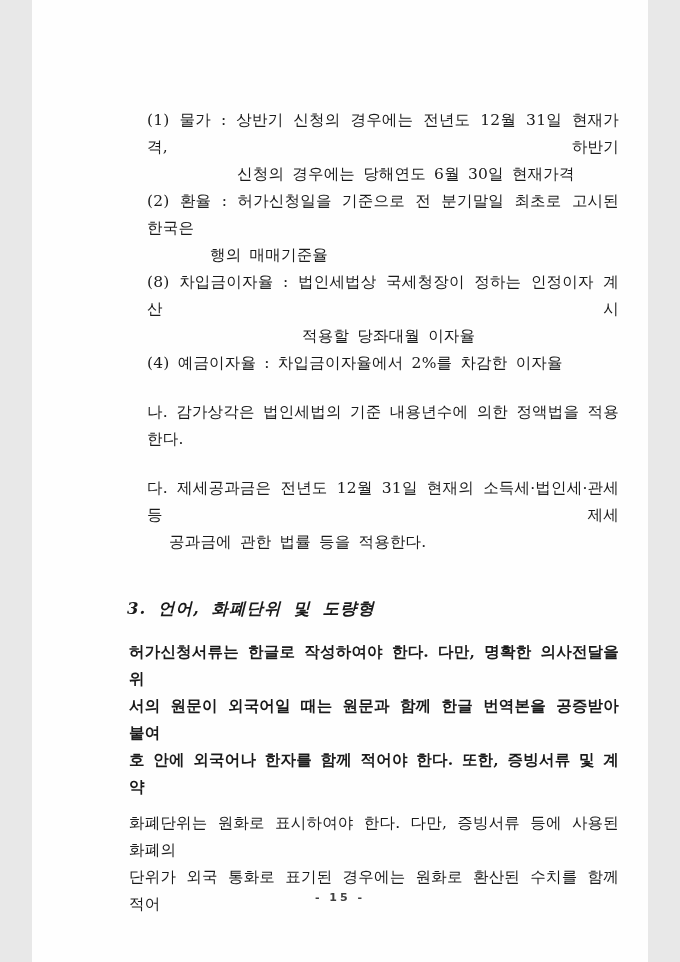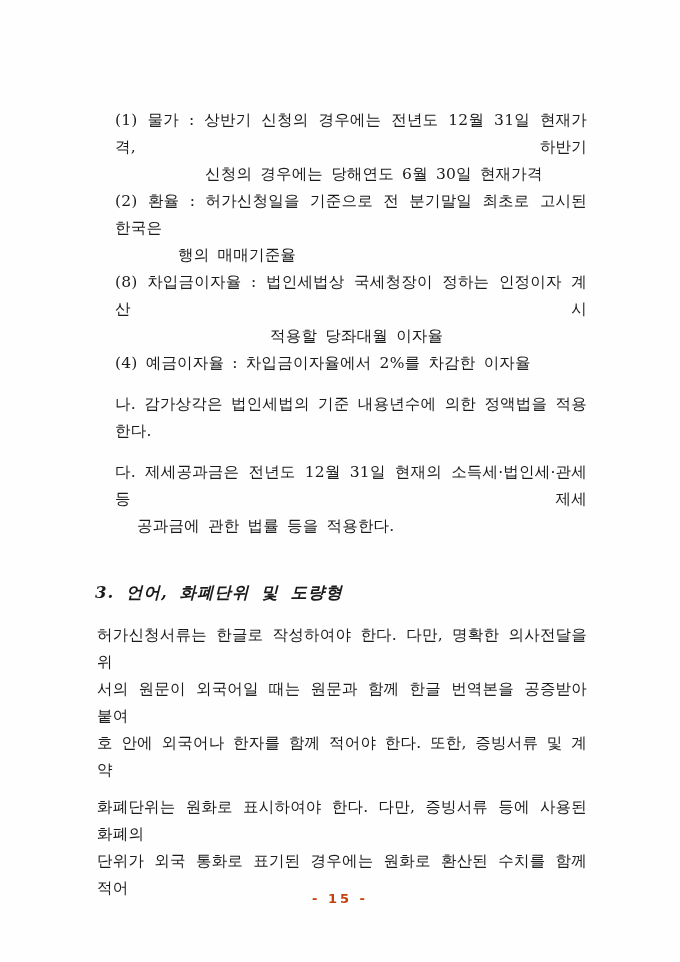--- a/index.html
+++ b/index.html
@@ -1,18 +1,18 @@
 <!DOCTYPE html>
 <html><head>
 <meta charset="utf-8">
 <style>
   html, body { margin: 0; padding: 0; background: #e8e8e8; }
   .page {
     position: relative;
-    width: 680px;
+    width: 616px;
     height: 962px;
     margin: 0 auto;
     background: #fefefe;
     font-family: "DejaVu Serif", "Liberation Serif", serif;
     color: #1a1a1a;
     overflow: hidden;
   }
   .content {
     position: absolute;
     left: 95px;
@@ -31,43 +31,43 @@
     white-space: normal;
     text-align: justify;
     text-align-last: justify;
   }
   .pl2   { padding-left: 2px; }
   .pl20  { padding-left: 20px; }
   .pl42  { padding-left: 42px; }
   .pl83  { padding-left: 83px; }
   .pl110 { padding-left: 110px; }
   .pl175 { padding-left: 175px; }
-  .mt14 { margin-top: 14px; }
+  .mt14 { margin-top: 22px; }
   .mt39 { margin-top: 39px; font-style: italic; }
-  .mt16 { margin-top: 16px; }
+  .mt16 { margin-top: 16px; font-weight: bold; }
   .mt10 { margin-top: 10px; }
   .heading {
     font-size: 16.5px;
     line-height: 27px;
     font-weight: bold;
     letter-spacing: 1px;
     word-spacing: 5px;
     white-space: nowrap;
   }
   .page-number {
     position: absolute;
     top: 891px;
     left: 0;
     width: 100%;
     text-align: center;
     font-family: "DejaVu Sans", "Liberation Sans", sans-serif;
-    font-size: 13px;
+    font-size: 11px;
     font-weight: bold;
     letter-spacing: 3px;
-    color: #c2410c;
+    color: #404040;
   }
 </style>
 </head>
 <body>
 
 <div class="page">
   <div class="content">
 
     <div>
       <div>

